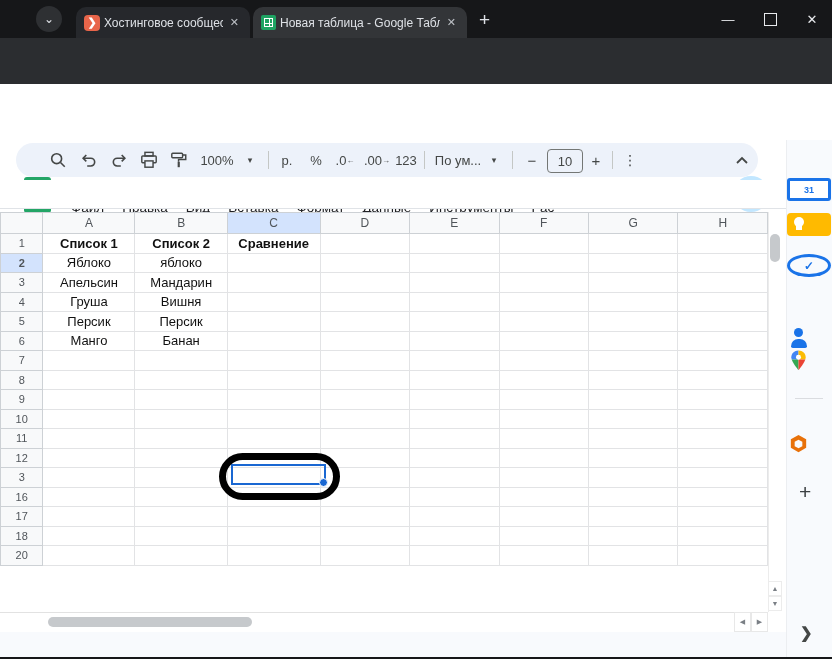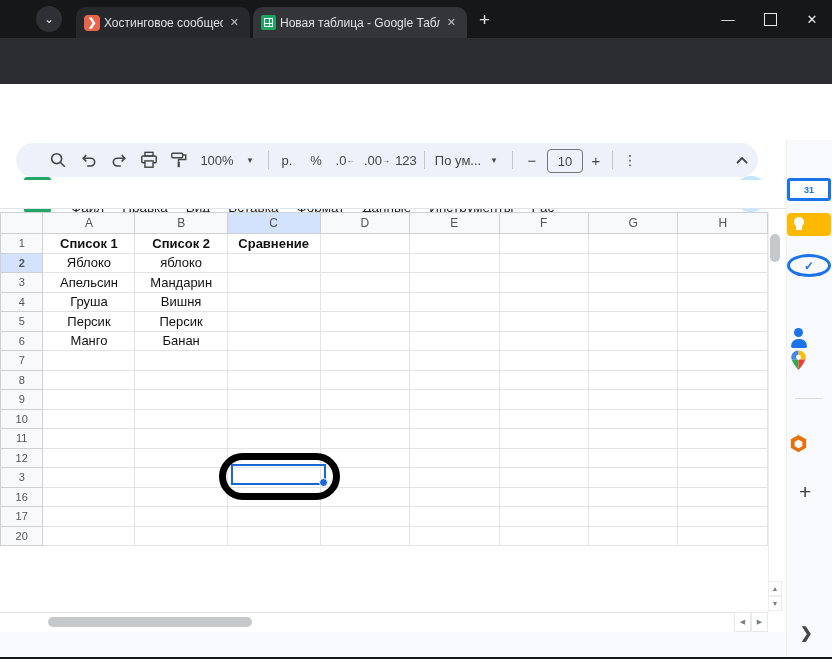--- a/index.html
+++ b/index.html
@@ -503,20 +503,31 @@
           <td></td>
           <td></td>
           <td></td>
           <td></td>
           <td></td>
           <td></td>
           <td></td>
           <td></td>
         </tr>
         <tr>
+          <th>18</th>
+          <td></td>
+          <td></td>
+          <td></td>
+          <td></td>
+          <td></td>
+          <td></td>
+          <td></td>
+          <td></td>
+        </tr>
+        <tr>
           <th>20</th>
           <td></td>
           <td></td>
           <td></td>
           <td></td>
           <td></td>
           <td></td>
           <td></td>
           <td></td>
         </tr>

